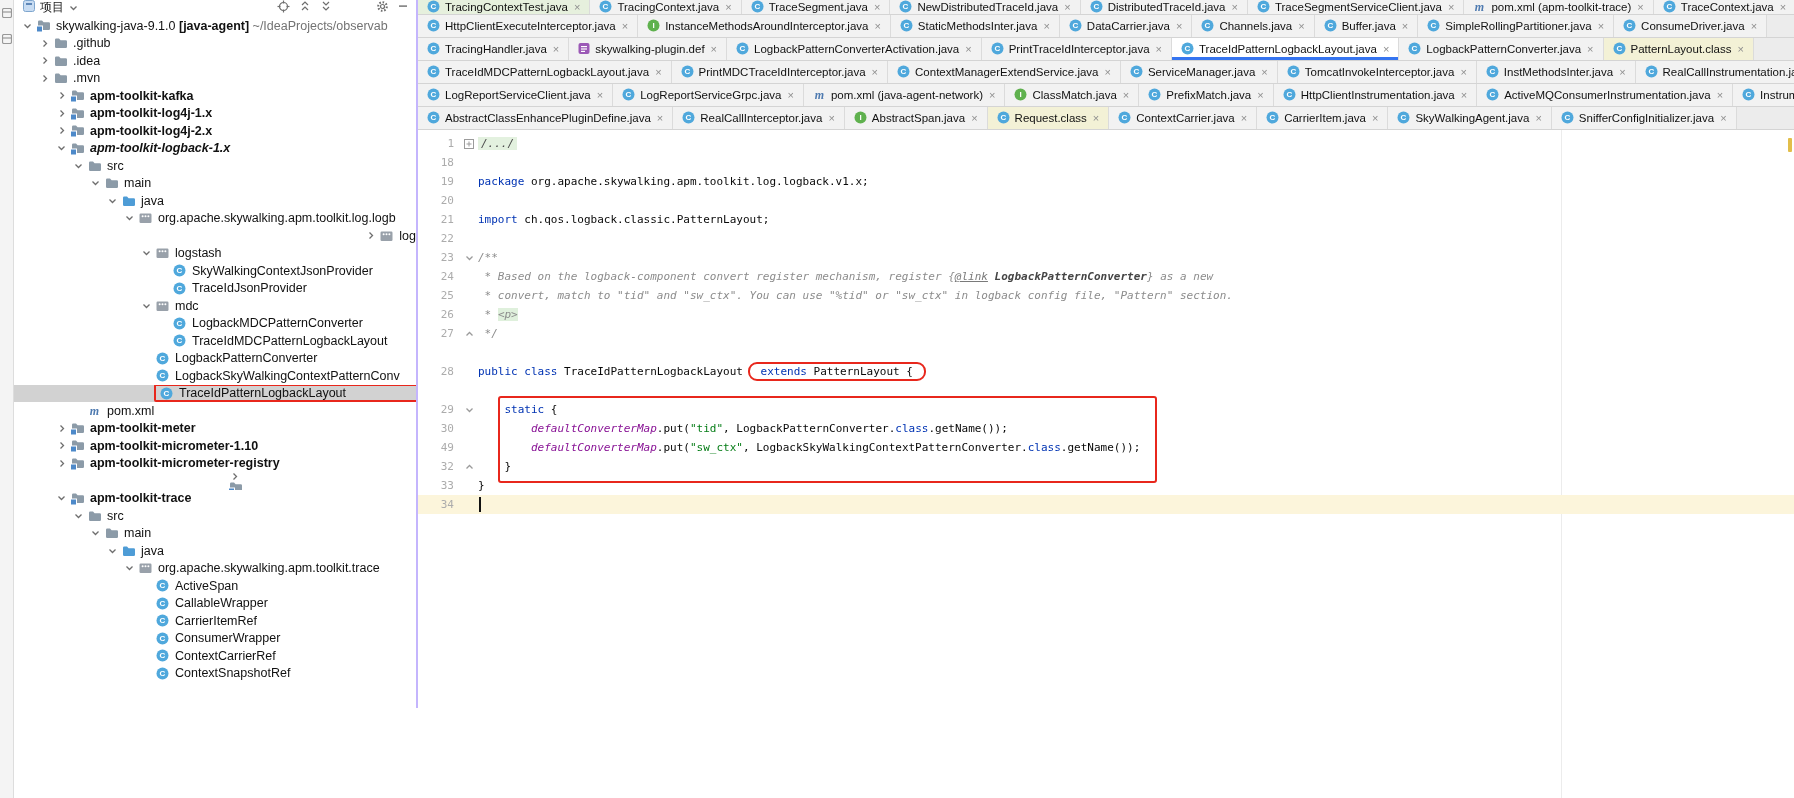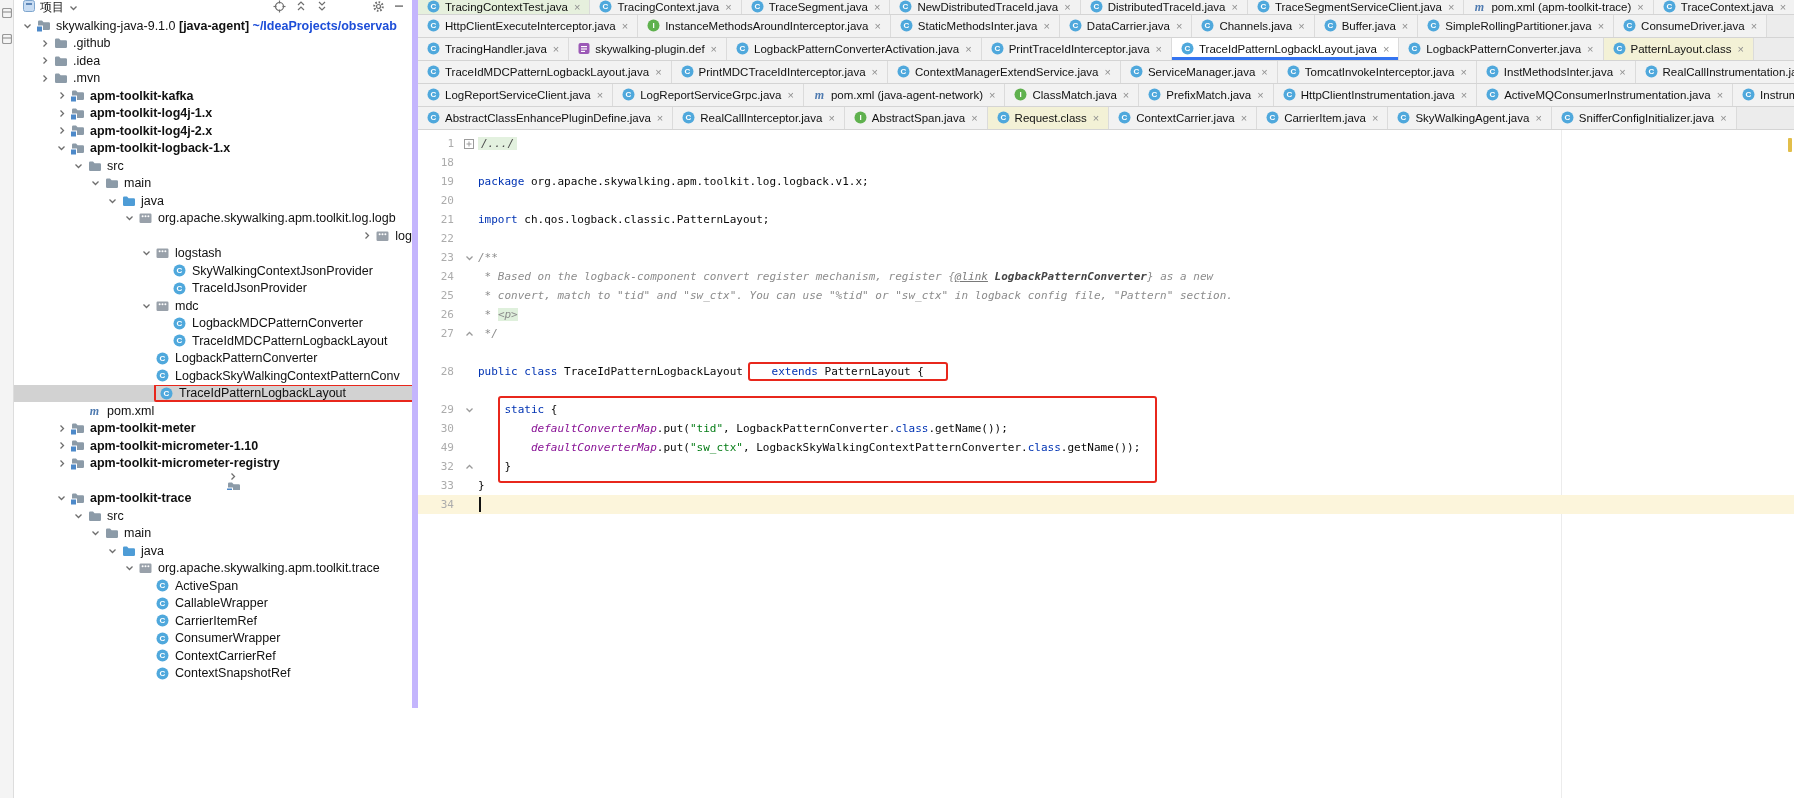--- a/index.html
+++ b/index.html
@@ -7,33 +7,33 @@
     width:1794px; height:798px; position:relative; overflow:hidden;
     background:#fff; color:#1a1a1a;
     font-family:"Liberation Sans", sans-serif;
   }
   
   .left-strip { position:absolute; left:0; top:0; width:14px; height:798px;
     background:#F4F4F4; border-right:1px solid #DDDDDD; display:flex; flex-direction:column; align-items:center; padding-top:4px; gap:8px; box-sizing:border-box;}
   .strip-ic { opacity:.75; }
   
   .panel { position:absolute; left:14px; top:0; width:404px; height:708px;
-    background:#FFFFFF; border-right:6px solid #c4b5fd; box-sizing:border-box; overflow:hidden; }
+    background:#FFFFFF; border-right:2px solid #c4b5fd; box-sizing:border-box; overflow:hidden; }
   .panel-header { height:15px; display:flex; align-items:center; gap:5px; padding:0 8px 0 9px; font-size:12px; color:#222; }
   .ph-icons { margin-left:auto; display:flex; align-items:center; gap:9px; }
   .ph-gap { width:26px; }
   .tree { position:absolute; top:17px; left:0; right:0; }
   .trow { height:17.5px; display:flex; align-items:center; font-size:12.5px; white-space:nowrap; overflow:hidden; }
   .trow.sel { background:#D2D2D2; }
   .chev { width:15px; flex:none; display:flex; justify-content:center; align-items:center; }
   .ticon { width:17px; flex:none; display:flex; justify-content:center; align-items:center; }
   .tlabel { margin-left:4px; color:#111; }
   .tlabel b { font-weight:bold; }
   .bold { font-weight:bold; }
-  .tpath { color:#1d4ed8; font-weight:bold; }
+  .tpath { color:#737373; font-weight:normal; }
   .redwrap { border:2px solid #E8271C; border-radius:2px; display:inline-flex; align-items:center; padding:0 104px 0 2px; height:14px; }
   .redwrap .tlabel{ margin-left:4px; }
   
   .tabs { position:absolute; left:418px; top:0; right:0; height:130px; background:#ECECEC; }
   .tabrow { display:flex; height:23px; border-bottom:1px solid #D4D4D4; overflow:hidden; background:#ECECEC; box-sizing:border-box; }
   .tabrow.first { height:15px; }
   .tab { display:flex; align-items:center; gap:5px; padding:0 9px; border-right:1px solid #DBDBDB;
     font-size:11.5px; white-space:nowrap; flex:none; background:#F2F2F2; color:#111; box-sizing:border-box; height:100%; }
   .tab.test { background:#E6F0DD; }
   .tab.lib  { background:#F3F1D6; }
@@ -51,21 +51,21 @@
   .ctext { white-space:pre; color:#080808; }
   .kw  { color:#0033B3; }
   .pl  { color:#080808; }
   .cm  { color:#8C8C8C; font-style:italic; }
   .cmb { color:#454545; font-weight:bold; font-style:italic; }
   .lnk { color:#7a7a7a; font-style:italic; text-decoration:underline; }
   .str { color:#067D17; }
   .fld { color:#871094; font-style:italic; }
   .cmtag { color:#8C8C8C; font-style:italic; background:#DFF0DC; }
   .folded { background:#E3F1DF; color:#4A4A4A; font-style:italic; padding:0 3px; }
-  .annot-inline { border:2px solid #E8271C; border-radius:3px; padding:1px 22px; margin:-3px -2px; }
+  .annot-inline { border:2px solid #E8271C; border-radius:9px; padding:1px 11px; margin:-3px -2px; }
   .annot-static { position:absolute; left:80px; top:266px; width:655px; height:83px;
     border:2px solid #E8271C; border-radius:3px; pointer-events:none; }
   .caret { position:absolute; left:61px; top:2px; width:1.5px; height:15px; background:#111; }
   .scroll-marker { position:absolute; right:2px; top:8px; width:4px; height:14px; background:#E2BE4A; border-radius:1px; }
 </style>
 </head>
 <body>
 
 <div class="left-strip">
   <span class="strip-ic"><svg xmlns="http://www.w3.org/2000/svg" width="10" height="10" viewBox="0 0 10 10">
@@ -203,21 +203,21 @@
           </svg>
         </span>
         <span class="ticon">
           <svg xmlns="http://www.w3.org/2000/svg" width="15" height="13" viewBox="0 0 15 13">
             <path d="M2 2.8 Q2 1.6 3.2 1.6 L6 1.6 L7.6 3.2 L12.8 3.2 Q14 3.2 14 4.4 L14 9.8 Q14 11 12.8 11 L3.2 11 Q2 11 2 9.8 Z" fill="#8C9BA8"></path>
             <rect x="0.5" y="7" width="6" height="6" fill="#4D89C9" stroke="#fff" stroke-width="1"></rect>
           </svg>
         </span>
         <span class="tlabel bold">apm-toolkit-log4j-2.x</span>
       </div>
-      <div class="trow" style="padding-left: 40px;">
+      <div class="trow" style="padding-left: 40px; font-style: italic;">
         <span class="chev">
           <svg xmlns="http://www.w3.org/2000/svg" width="9" height="8" viewBox="0 0 9 8">
             <polyline points="1.5,2.5 4.5,5.5 7.5,2.5" fill="none" stroke="#6E6E6E" stroke-width="1.3"></polyline>
           </svg>
         </span>
         <span class="ticon">
           <svg xmlns="http://www.w3.org/2000/svg" width="15" height="13" viewBox="0 0 15 13">
             <path d="M2 2.8 Q2 1.6 3.2 1.6 L6 1.6 L7.6 3.2 L12.8 3.2 Q14 3.2 14 4.4 L14 9.8 Q14 11 12.8 11 L3.2 11 Q2 11 2 9.8 Z" fill="#8C9BA8"></path>
             <rect x="0.5" y="7" width="6" height="6" fill="#4D89C9" stroke="#fff" stroke-width="1"></rect>
           </svg>

